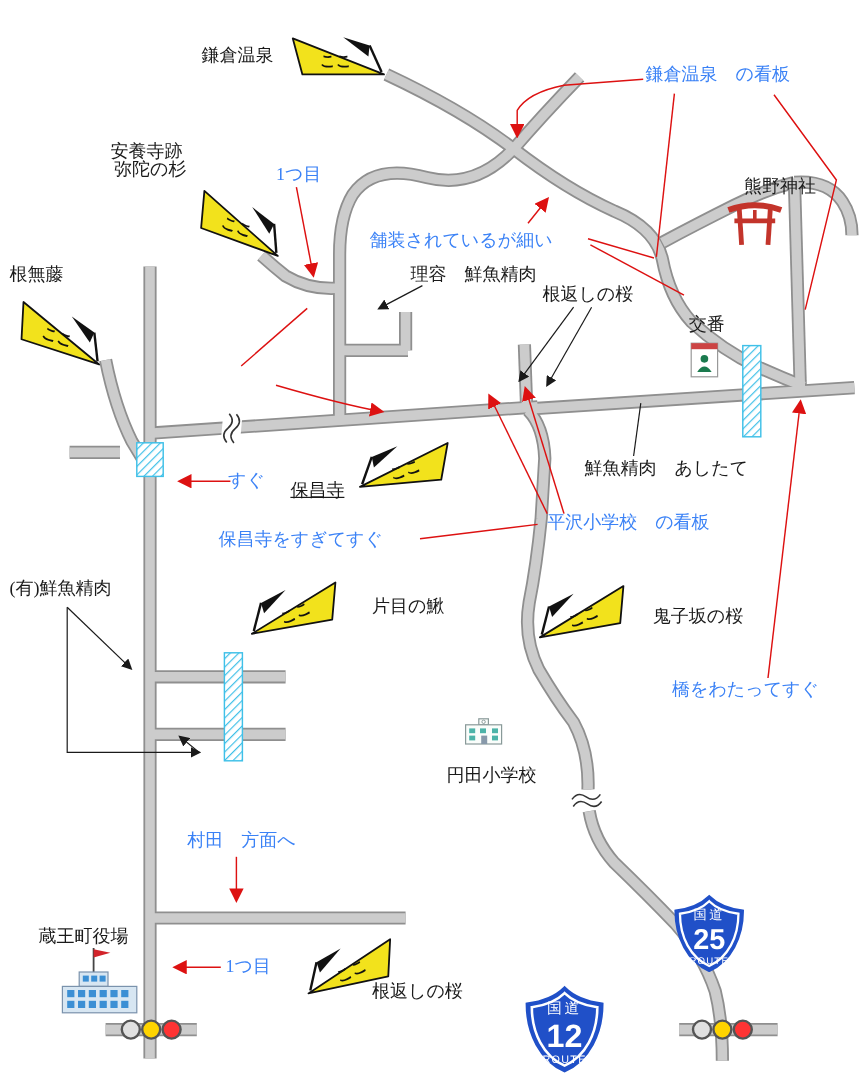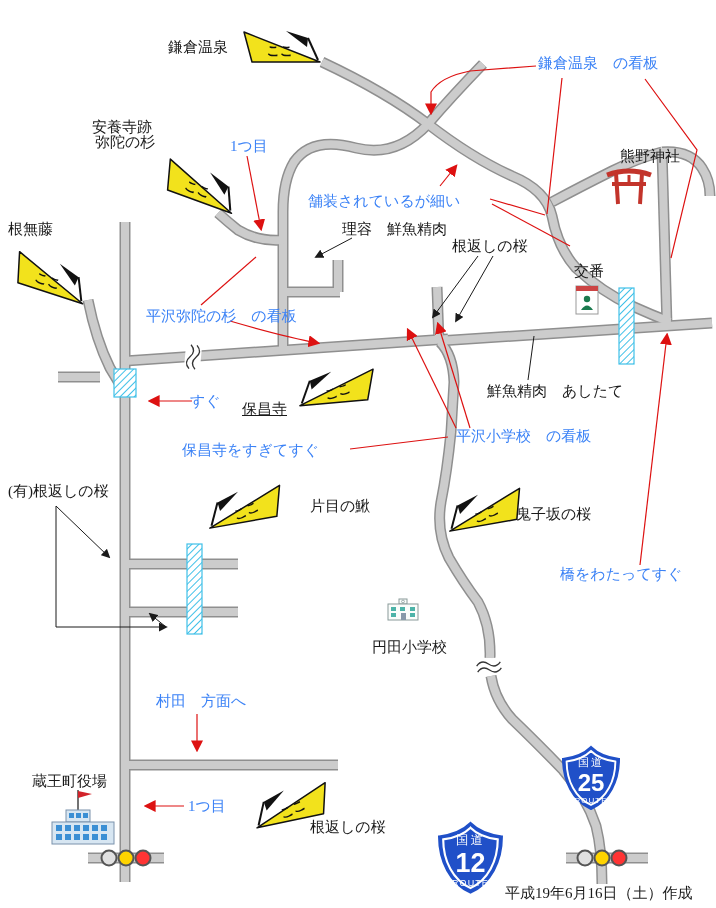--- a/index.html
+++ b/index.html
@@ -233,31 +233,29 @@
       <div class="lbl" style="left: 168px; top: 38px;">鎌倉温泉</div>
       <div class="lbl" style="left: 92px; top: 118px;">安養寺跡</div>
       <div class="lbl" style="left: 95px; top: 133px;">弥陀の杉</div>
       <div class="lbl" style="left: 8px; top: 220px;">根無藤</div>
       <div class="lbl" style="left: 342px; top: 220px;">理容　鮮魚精肉</div>
       <div class="lbl" style="left: 452px; top: 237px;">根返しの桜</div>
       <div class="lbl" style="left: 620px; top: 147px;">熊野神社</div>
       <div class="lbl" style="left: 574px; top: 262px;">交番</div>
       <div class="lbl" style="left: 487px; top: 382px;">鮮魚精肉　あしたて</div>
       <div class="lbl" style="left: 242px; top: 400px; text-decoration: underline;">保昌寺</div>
-      <div class="lbl" style="left: 8px; top: 482px;">(有)根返しの桜</div>
+      <div class="lbl" style="left: 8px; top: 482px;">(有)鮮魚精肉</div>
       <div class="lbl" style="left: 310px; top: 497px;">片目の鰍</div>
-      <div class="lbl" style="left: 516px; top: 505px;">鬼子坂の桜</div>
+      <div class="lbl" style="left: 516px; top: 505px; padding-left: 28px;">鬼子坂の桜</div>
       <div class="lbl" style="left: 372px; top: 638px;">円田小学校</div>
       <div class="lbl" style="left: 32px; top: 772px;">蔵王町役場</div>
       <div class="lbl" style="left: 310px; top: 818px;">根返しの桜</div>
       <div class="lbl red" style="left: 538px; top: 54px;">鎌倉温泉　の看板</div>
       <div class="lbl red" style="left: 230px; top: 137px;">1つ目</div>
       <div class="lbl red" style="left: 308px; top: 192px;">舗装されているが細い</div>
-      <div class="lbl red" style="left: 146px; top: 307px;">平沢弥陀の杉　の看板</div>
       <div class="lbl red" style="left: 190px; top: 392px;">すぐ</div>
       <div class="lbl red" style="left: 182px; top: 441px;">保昌寺をすぎてすぐ</div>
       <div class="lbl red" style="left: 456px; top: 427px;">平沢小学校　の看板</div>
       <div class="lbl red" style="left: 560px; top: 567px; font-family: Liberation Mono, monospace;">橋をわたってすぐ</div>
       <div class="lbl red" style="left: 156px; top: 692px;">村田　方面へ</div>
       <div class="lbl red" style="left: 188px; top: 797px;">1つ目</div>
     </div>
-  <div id="footer-label" style="left: 505px; top: 884px;">平成19年6月16日（土）作成</div>
 </div>
 
 </body></html>

